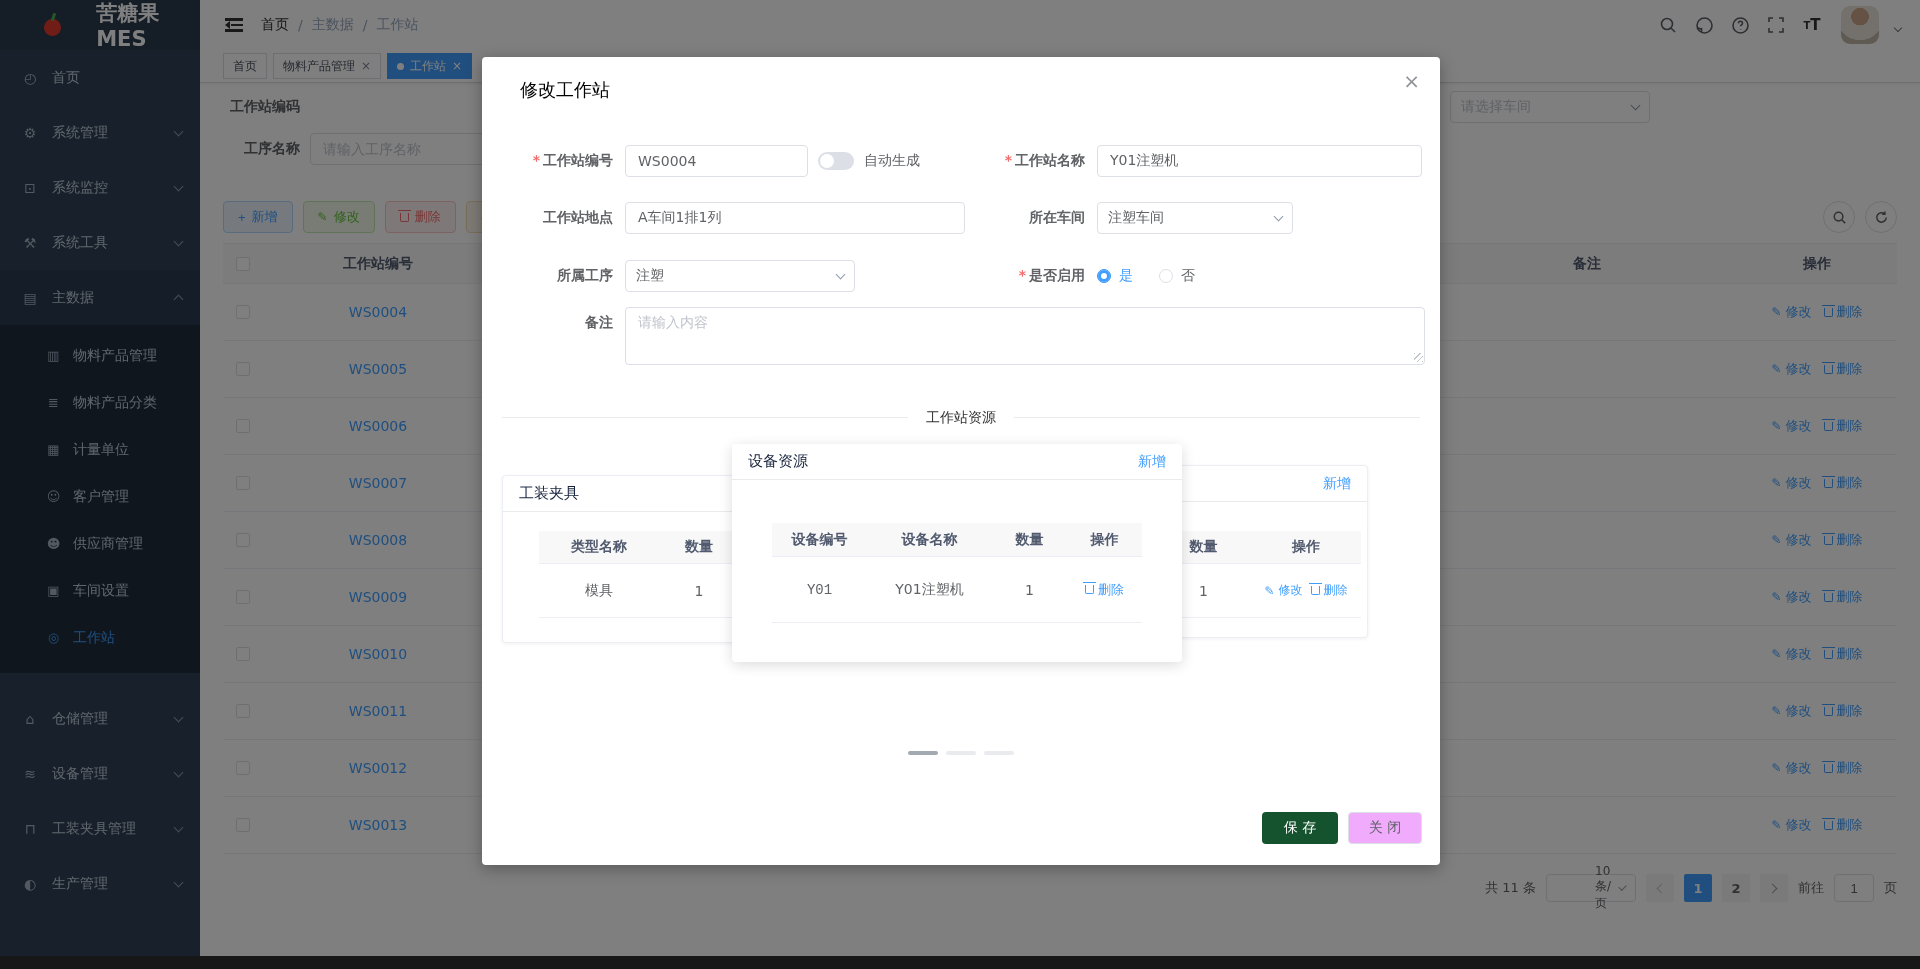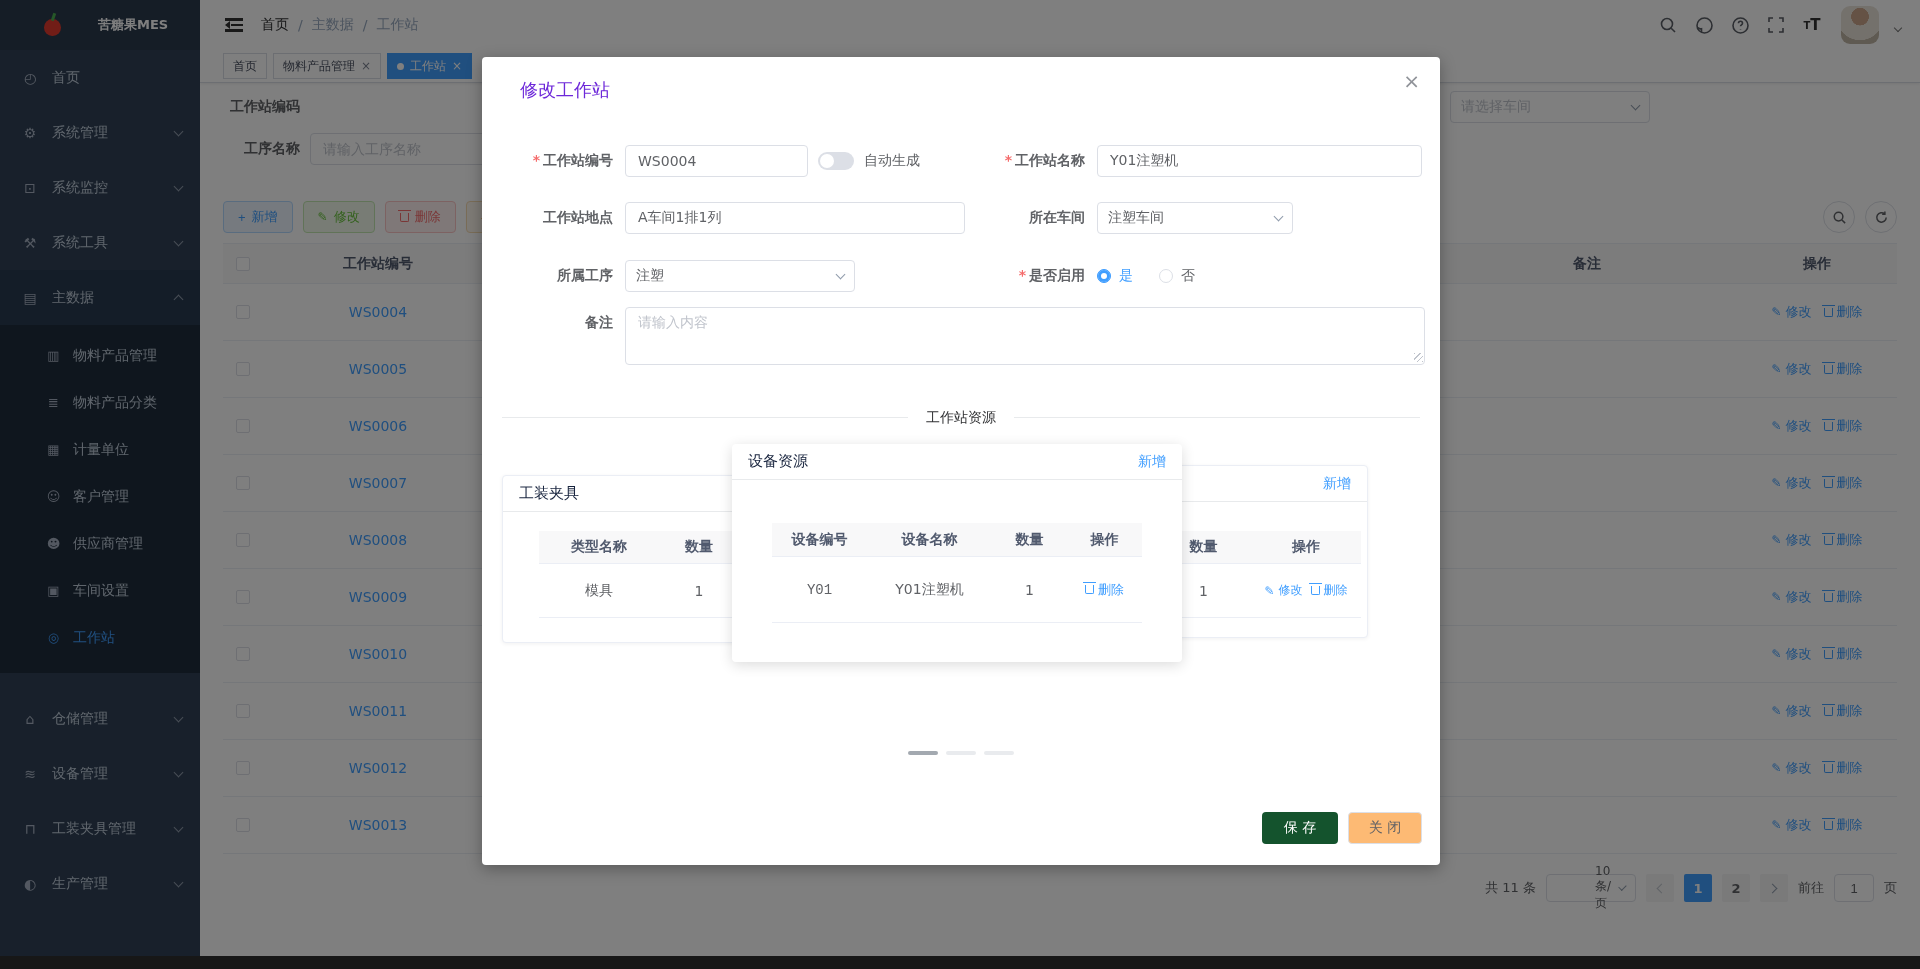--- a/index.html
+++ b/index.html
@@ -6,21 +6,21 @@
   html,body { width:1920px; height:969px; overflow:hidden; background:#fff;
     font-family:"DejaVu Sans","Liberation Sans",sans-serif; font-size:14px; color:#606266; }
   .stage { position:relative; width:1920px; height:969px; background:#fff; }
 
   
   .sidebar { position:absolute; left:0; top:0; width:200px; height:969px; background:#304156; z-index:1; }
   .logo { height:50px; display:flex; align-items:center; padding-left:42px; background:#2b3a4d; }
   .logo-mark { width:22px; height:24px; margin-right:10px; position:relative; }
   .logo-mark::before { content:""; position:absolute; left:2px; top:6px; width:17px; height:17px; background:#e23b2e; border-radius:50% 50% 48% 48%; }
   .logo-mark::after { content:""; position:absolute; left:10px; top:0; width:3px; height:8px; background:#4caf50; transform:rotate(18deg); }
-  .logo-title { color:#fff; font-weight:bold; font-size:13px;margin-left:24px; }
+  .logo-title { color:#fff; font-weight:bold; font-size:21px;margin-left:24px; }
   .menu { list-style:none; }
   .mitem { height:55px; display:flex; align-items:center; padding:0 18px 0 22px; color:#bfcbd9; cursor:pointer; }
   .mitem .micon { width:16px; margin-right:14px; color:#a7b1c2; font-size:14px; text-align:center; }
   .mitem .mlabel { flex:1; font-size:14px; }
   .chev { width:7px; height:7px; border-right:1.5px solid #8f9bab; border-bottom:1.5px solid #8f9bab; transform:rotate(45deg); margin-top:-3px; }
   .chev.up { transform:rotate(-135deg); margin-top:4px; }
   .mitem.open { background:#293b50; }
   .submenu { list-style:none; background:#1f2d3d; padding:7px 0 12px 0; }
   .sitem { height:47px; display:flex; align-items:center; padding-left:46px; color:#bfcbd9; cursor:pointer; font-size:14px; }
   .sitem .micon { width:15px; margin-right:12px; color:#a7b1c2; font-size:13px; text-align:center; }
@@ -93,21 +93,21 @@
   .pbtn.on { background:#409EFF; color:#fff; }
   .chev-l { transform:rotate(135deg); margin:0 0 0 3px; }
   .chev-r { transform:rotate(-45deg); margin:0 3px 0 0; }
   .goto-inp { width:40px; height:28px; border:1px solid #dcdfe6; border-radius:4px; text-align:center; font-size:13px; color:#606266; }
 
   .bottom-strip { position:absolute; left:0; top:956px; width:1920px; height:13px; background:#2e2e2e; z-index:2; }
 
   
   .overlay { position:absolute; inset:0; background:rgba(0,0,0,0.5); z-index:50; }
   .modal { position:absolute; left:482px; top:57px; width:958px; height:808px; background:#fff; border-radius:4px; box-shadow:0 4px 16px rgba(0,0,0,.3); z-index:60; }
-  .m-title { position:absolute; left:38px; top:21px; font-size:18px; color:#6d28d9; }
+  .m-title { position:absolute; left:38px; top:21px; font-size:18px; color:#000000; }
   .m-close { position:absolute; right:20px; top:12px; font-size:20px; color:#909399; cursor:pointer; }
   .fitem { position:absolute; display:flex; align-items:center; height:32px; }
   .mlab { text-align:right; padding-right:12px; font-weight:700; color:#606266; font-size:14px; white-space:nowrap; }
   .req { color:#f56c6c; margin-right:3px; }
   .w-l { width:123px; }
   .w-r { width:195px; }
   .minp { height:32px; border:1px solid #dcdfe6; border-radius:4px; padding:0 12px; font-size:14px; color:#606266; font-family:inherit; }
   .mselect { height:32px; border:1px solid #dcdfe6; border-radius:4px; padding:0 10px; display:flex; align-items:center; justify-content:space-between; color:#606266; cursor:pointer; background:#fff; }
   .switch { width:36px; height:18px; border-radius:9px; background:#dcdfe6; position:relative; margin-left:10px; cursor:pointer; }
   .switch::after { content:""; position:absolute; left:2px; top:2px; width:14px; height:14px; border-radius:50%; background:#fff; }
@@ -134,21 +134,21 @@
   .crow { display:flex; align-items:center; }
   .chead { background:#f8f8f9; height:33px; color:#515a6e; font-weight:700; border-bottom:1px solid #ebeef5; }
   .cdata { border-bottom:1px solid #ebeef5; }
   .ccell { text-align:center; }
 
   .dots { position:absolute; top:694px; left:50%; transform:translateX(-50%); display:flex; gap:8px; }
   .dots span { width:30px; height:4px; border-radius:2px; background:#e9ebee; cursor:pointer; }
   .dots span.on { background:#a3a9b0; }
 
   .m-save { position:absolute; left:780px; top:755px; width:76px; height:32px; background:#14532d; color:#fff; border:none; border-radius:4px; font-size:14px; cursor:pointer; font-family:inherit; }
-  .m-cancel { position:absolute; left:866px; top:755px; width:74px; height:32px; background:#fdba74; color:#606266; border:1px solid #dcdfe6; border-radius:4px; font-size:14px; cursor:pointer; font-family:inherit; }
+  .m-cancel { position:absolute; left:866px; top:755px; width:74px; height:32px; background:#f0abfc; color:#606266; border:1px solid #dcdfe6; border-radius:4px; font-size:14px; cursor:pointer; font-family:inherit; }
 </style>
 </head>
 <body>
 
 <div class="stage">
 
   <aside class="sidebar">
     <div class="logo">
       <span class="logo-mark"></span>
       <span class="logo-title">苦糖果MES</span>

